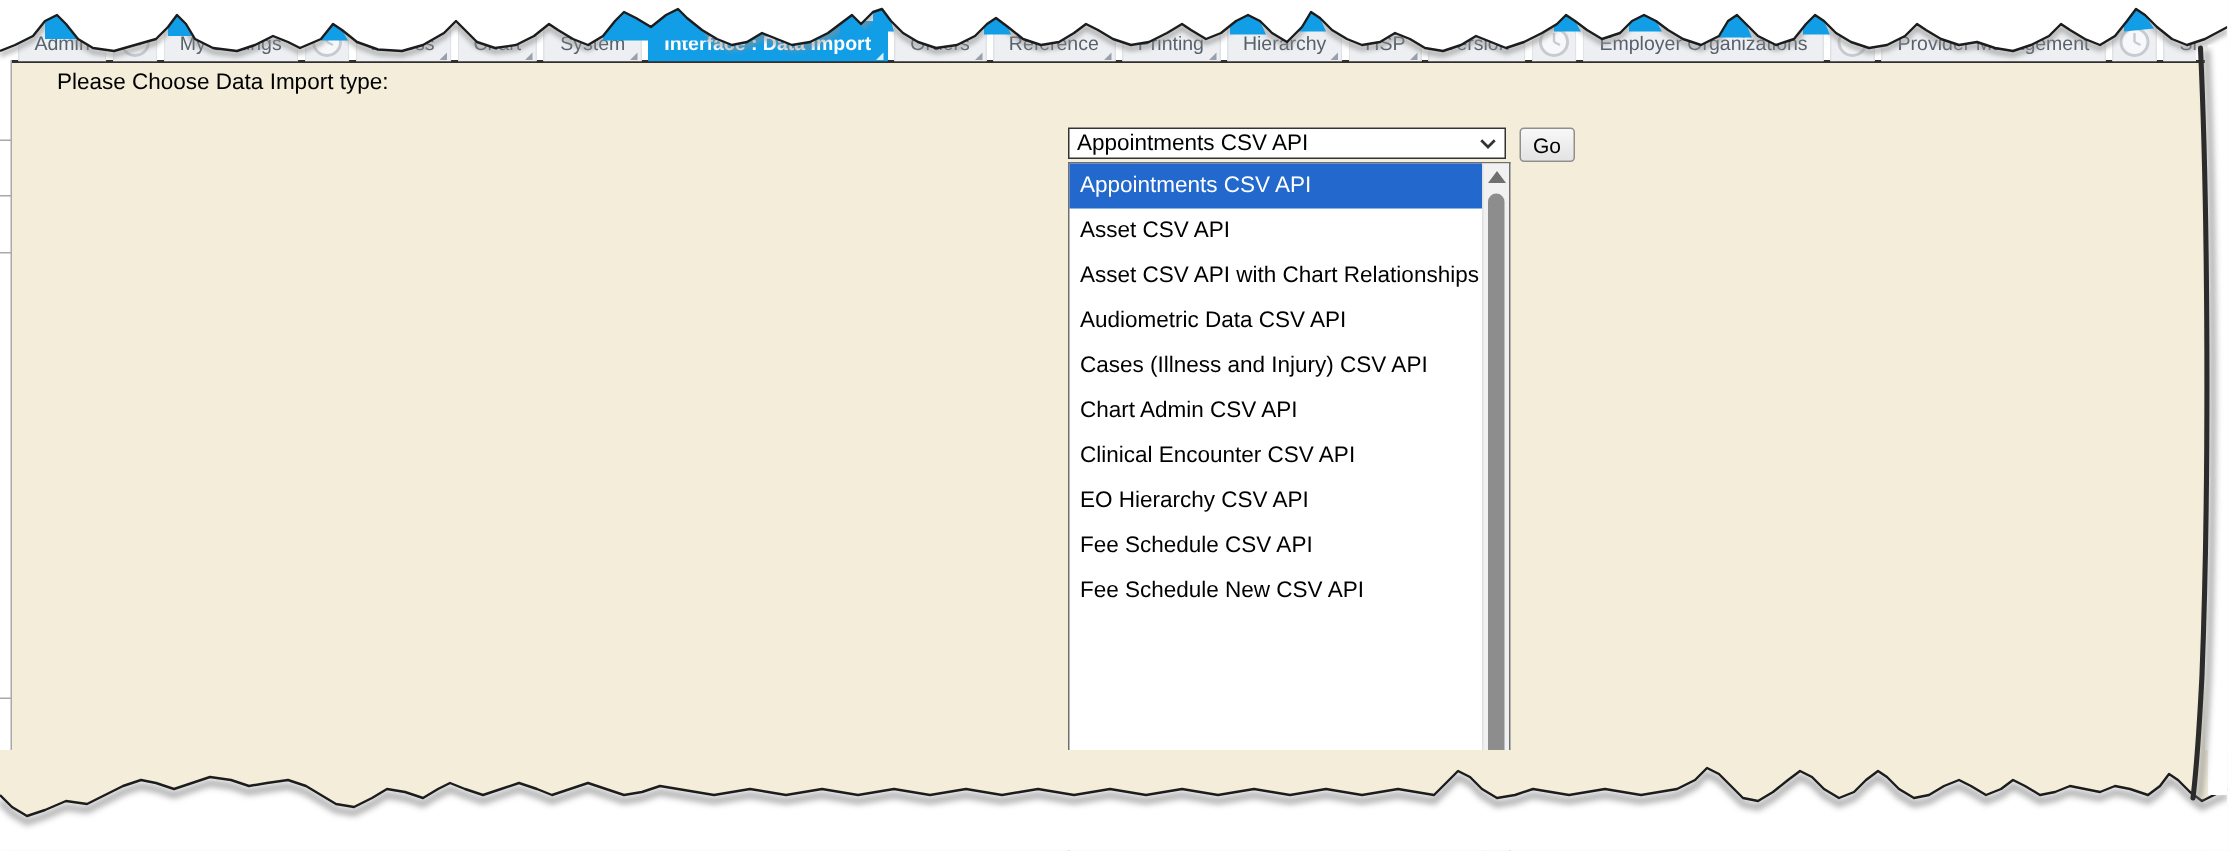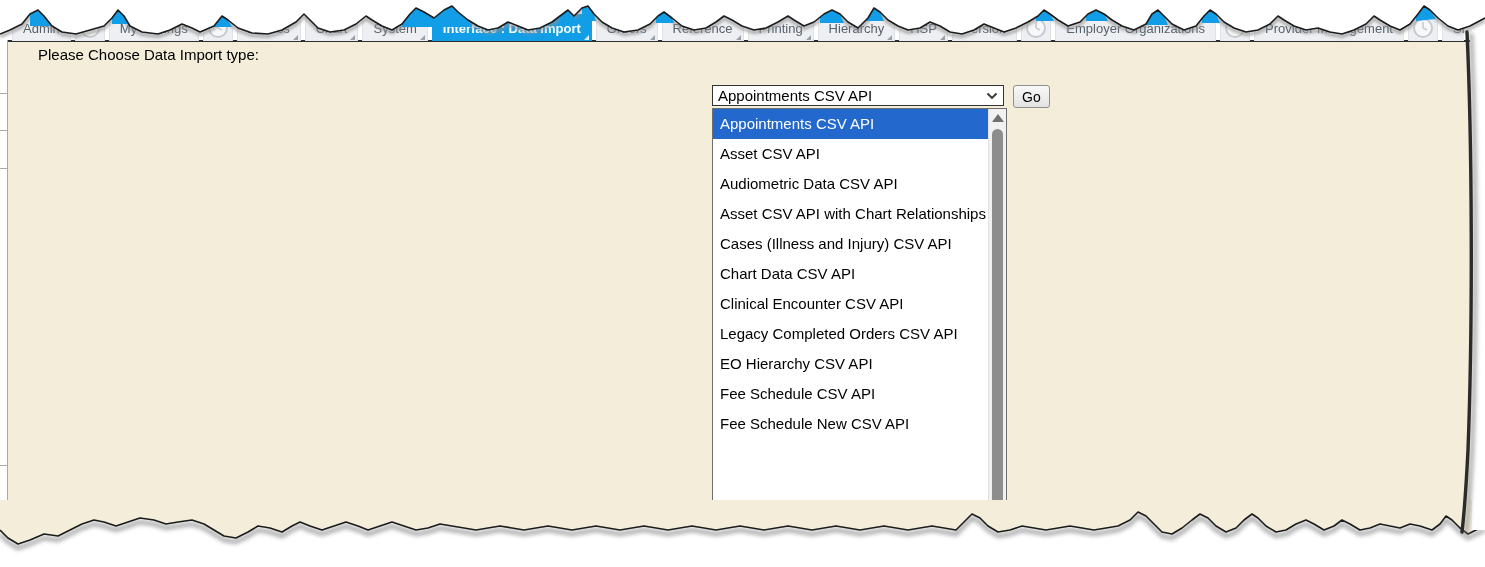--- a/index.html
+++ b/index.html
@@ -104,26 +104,25 @@
         <svg class="chev" width="12" height="8" viewBox="0 0 12 8">
           <polyline points="1.5,1.5 6,6 10.5,1.5" fill="none" stroke="#333" stroke-width="1.8"></polyline>
         </svg>
       </div>
       <button class="go-btn">Go</button>
     </div>
 
     <div class="listbox">
       <div class="opt selected">Appointments CSV API</div>
       <div class="opt">Asset CSV API</div>
+      <div class="opt">Asset CSV API with Chart Relationships</div>
       <div class="opt">Audiometric Data CSV API</div>
-      <div class="opt">Asset CSV API with Chart Relationships</div>
       <div class="opt">Cases (Illness and Injury) CSV API</div>
-      <div class="opt">Chart Data CSV API</div>
+      <div class="opt">Chart Admin CSV API</div>
       <div class="opt">Clinical Encounter CSV API</div>
-      <div class="opt">Legacy Completed Orders CSV API</div>
       <div class="opt">EO Hierarchy CSV API</div>
       <div class="opt">Fee Schedule CSV API</div>
       <div class="opt">Fee Schedule New CSV API</div>
       <div class="vscroll">
         <div class="scroll-up"></div>
         <div class="scroll-thumb"></div>
       </div>
     </div>
   </div>
 

